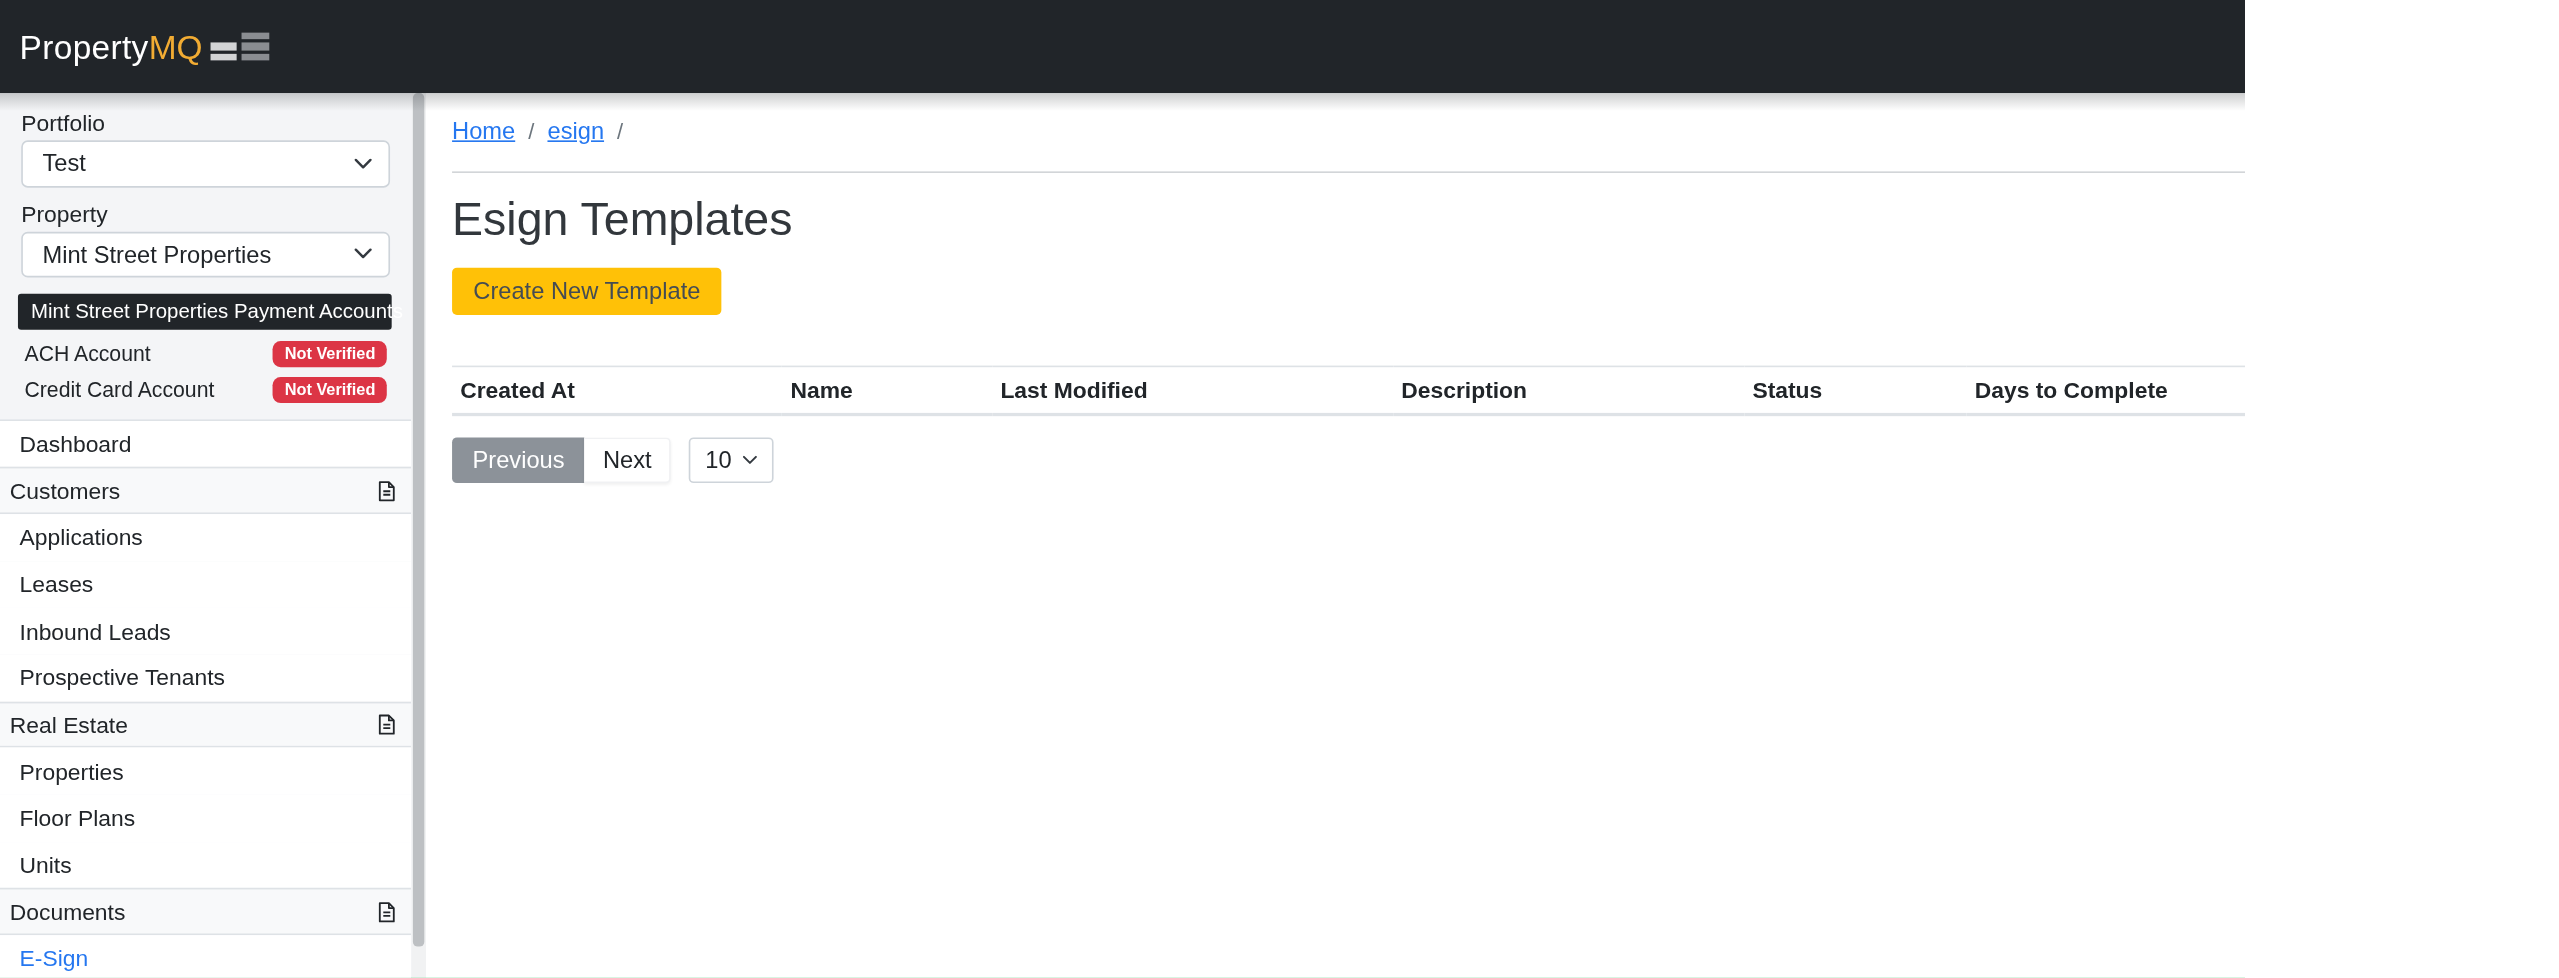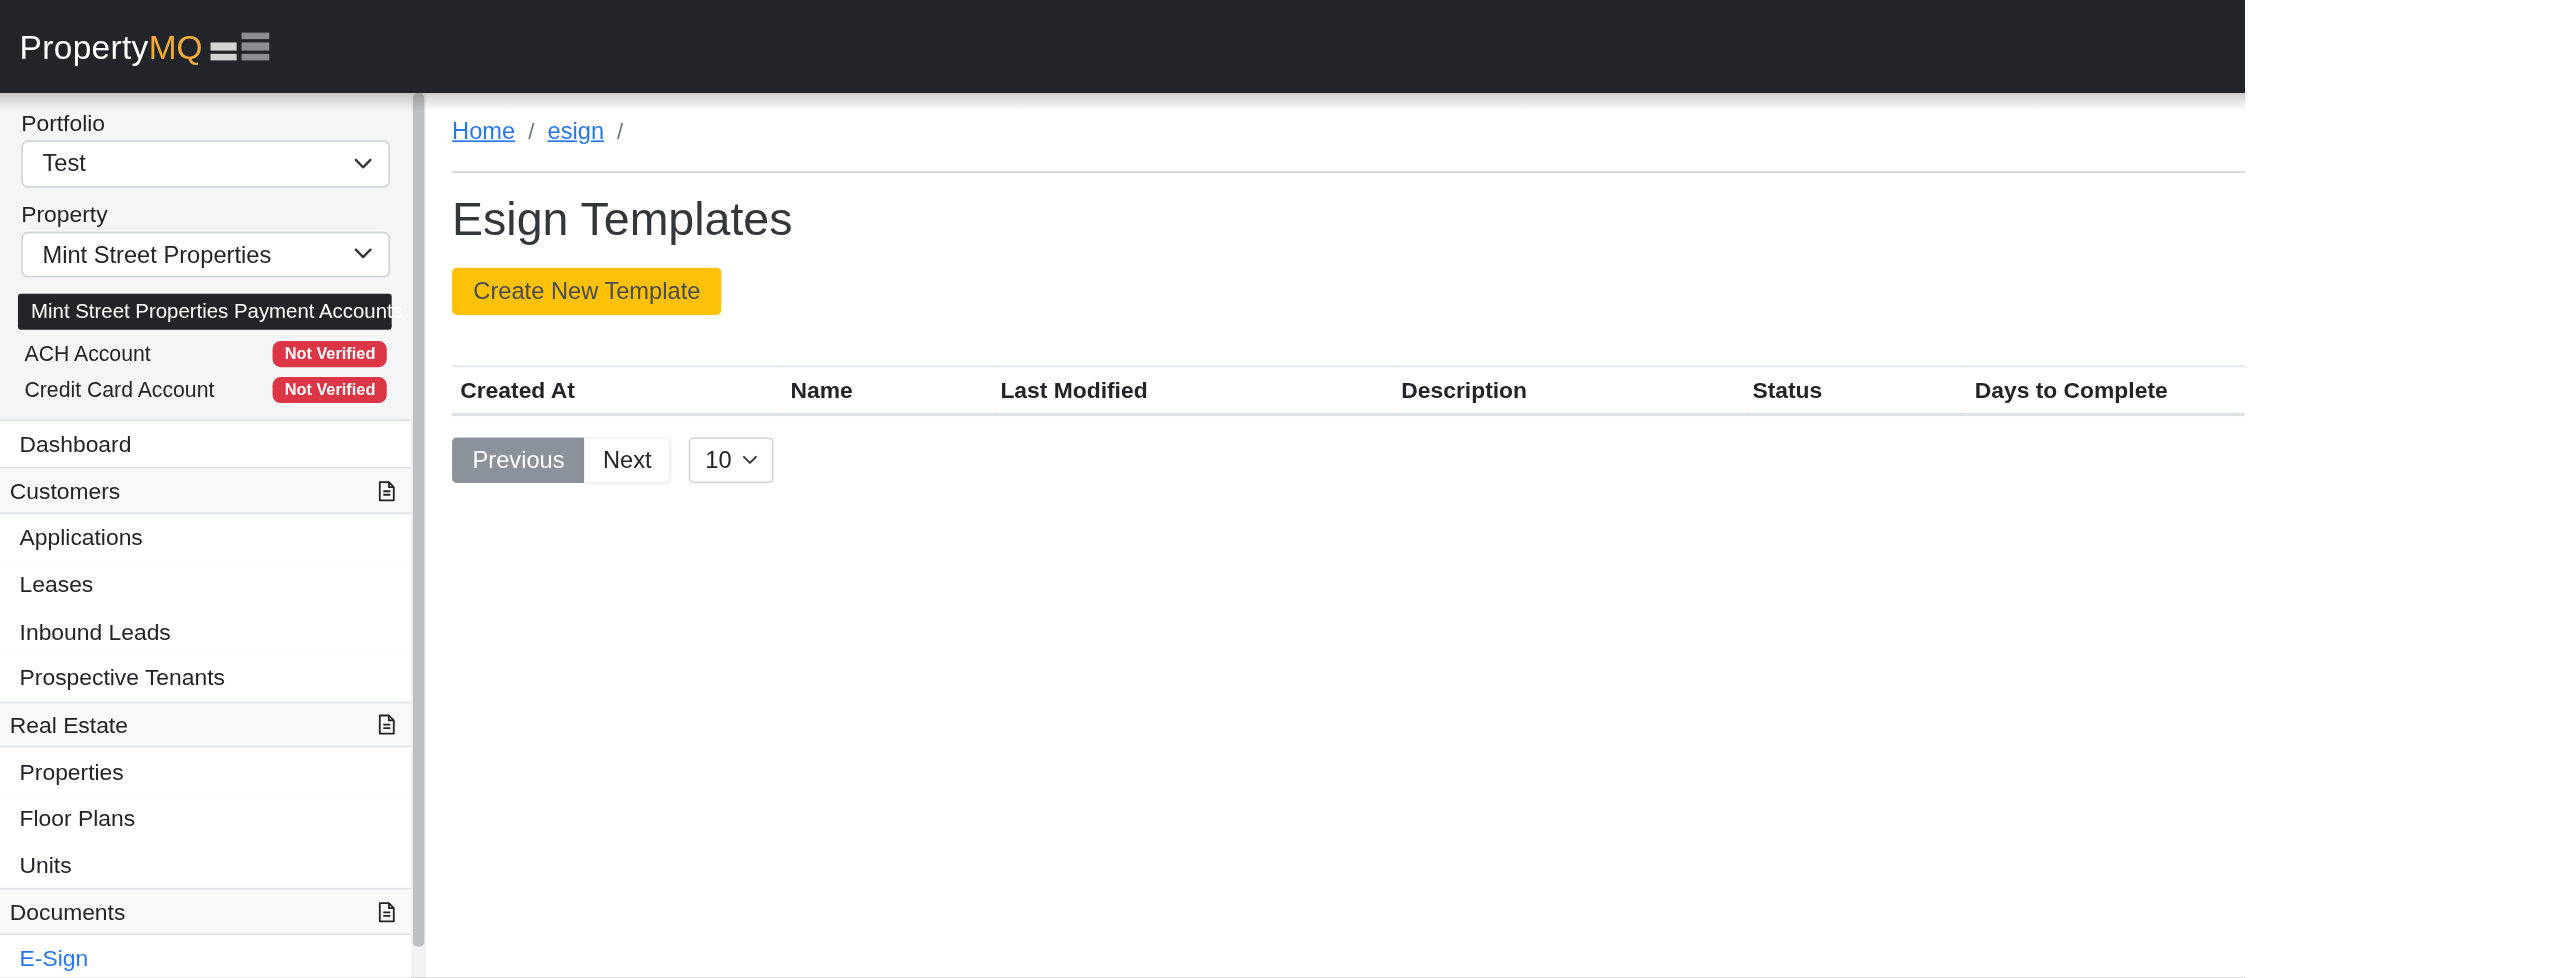--- a/index.html
+++ b/index.html
@@ -1,17 +1,17 @@
 <!DOCTYPE html>
 <html><head>
 <meta charset="utf-8">
 <style>
   html,body{margin:0;padding:0;background:#fff;}
   *{box-sizing:border-box;font-family:"Liberation Sans","DejaVu Sans",sans-serif;}
-  .viewport{width:2245px;height:978px;position:relative;overflow:hidden;background:#404040;}
+  .viewport{width:2245px;height:978px;position:relative;overflow:hidden;background:#22c55e;}
   .stage{width:1568px;height:599.3px;transform:scale(1.63202);transform-origin:0 0;position:relative;background:#fff;}
 
   
   .navbar{height:57px;background:#212529;display:flex;align-items:center;justify-content:space-between;padding:0 13px 0 12px;position:relative;z-index:6;}
   .brand{display:flex;align-items:center;cursor:default;}
   .brand-property{color:#ffffff;font-size:20.5px;font-weight:500;letter-spacing:.2px;}
   .brand-mq{color:#f2ac33;font-size:20.5px;font-weight:500;}
   .brand-bars{display:flex;align-items:flex-end;gap:3px;margin-left:5px;}
   .barcol{display:flex;flex-direction:column;gap:2px;}
   .barcol.left i{width:16px;height:4.5px;background:#d3d4d5;display:block;}

